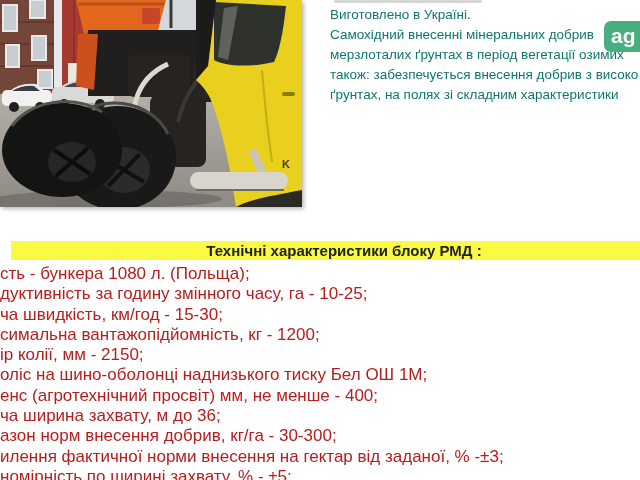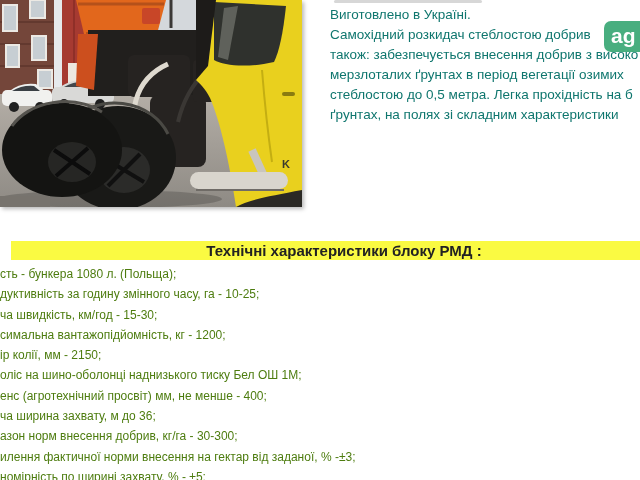--- a/index.html
+++ b/index.html
@@ -12,21 +12,21 @@
   .intro{position:absolute;left:330px;top:5px;width:310px;overflow:hidden;}
   .intro div{white-space:nowrap;font-size:13.5px;line-height:20px;color:#0f766e;}
   .badge{position:absolute;left:604px;top:21px;width:46px;height:31px;
          background:rgba(58,168,117,.93);border-radius:7px;color:#fff;
          font-weight:bold;font-size:21px;line-height:29px;padding-left:7px;
          box-sizing:border-box;}
   .band{position:absolute;left:11px;top:241px;width:640px;height:19px;background:#fafa42;
         display:flex;align-items:center;justify-content:center;
         font-size:15px;font-weight:bold;color:#222;text-indent:26px;}
   .specs{position:absolute;left:0;top:264px;width:640px;}
-  .specs div{font-size:12px;line-height:20.3px;color:#4d7c0f;white-space:nowrap;}
+  .specs div{font-size:17px;line-height:20.3px;color:#b91c1c;white-space:nowrap;}
 </style>
 </head>
 <body>
 
 <div id="page">
 
   <div class="photo">
     <svg width="302" height="207" viewBox="0 0 302 207">
       <defs>
         <linearGradient id="ground" x1="0" y1="0" x2="0" y2="1">
@@ -126,24 +126,23 @@
         <line x1="88" y1="148" x2="56" y2="176" stroke="#0c0c0c" stroke-width="4"></line>
       </g>
       <rect x="0" y="196" width="50" height="11" fill="#77736d"></rect>
     </svg>
   </div>
 
   <div class="smudge"></div>
 
   <div class="intro">
     <div>Виготовлено в Україні.</div>
-    <div>Самохідний розкидач стеблостою добрив</div>
+    <div>Самохідний внесенні мінеральних добрив</div>
+    <div>мерзлоталих ґрунтах в період вегетації озимих</div>
     <div>також: забезпечується внесення добрив з високо</div>
-    <div>мерзлоталих ґрунтах в період вегетації озимих</div>
-    <div>стеблостою до 0,5 метра. Легка прохідність на б</div>
     <div>ґрунтах, на полях зі складним характеристики</div>
   </div>
 
   <div class="badge">ag</div>
 
   <div class="band">Технічні характеристики блоку РМД :</div>
 
   <div class="specs">
     <div>сть - бункера 1080 л. (Польща);</div>
     <div>дуктивність за годину змінного часу, га - 10-25;</div>

